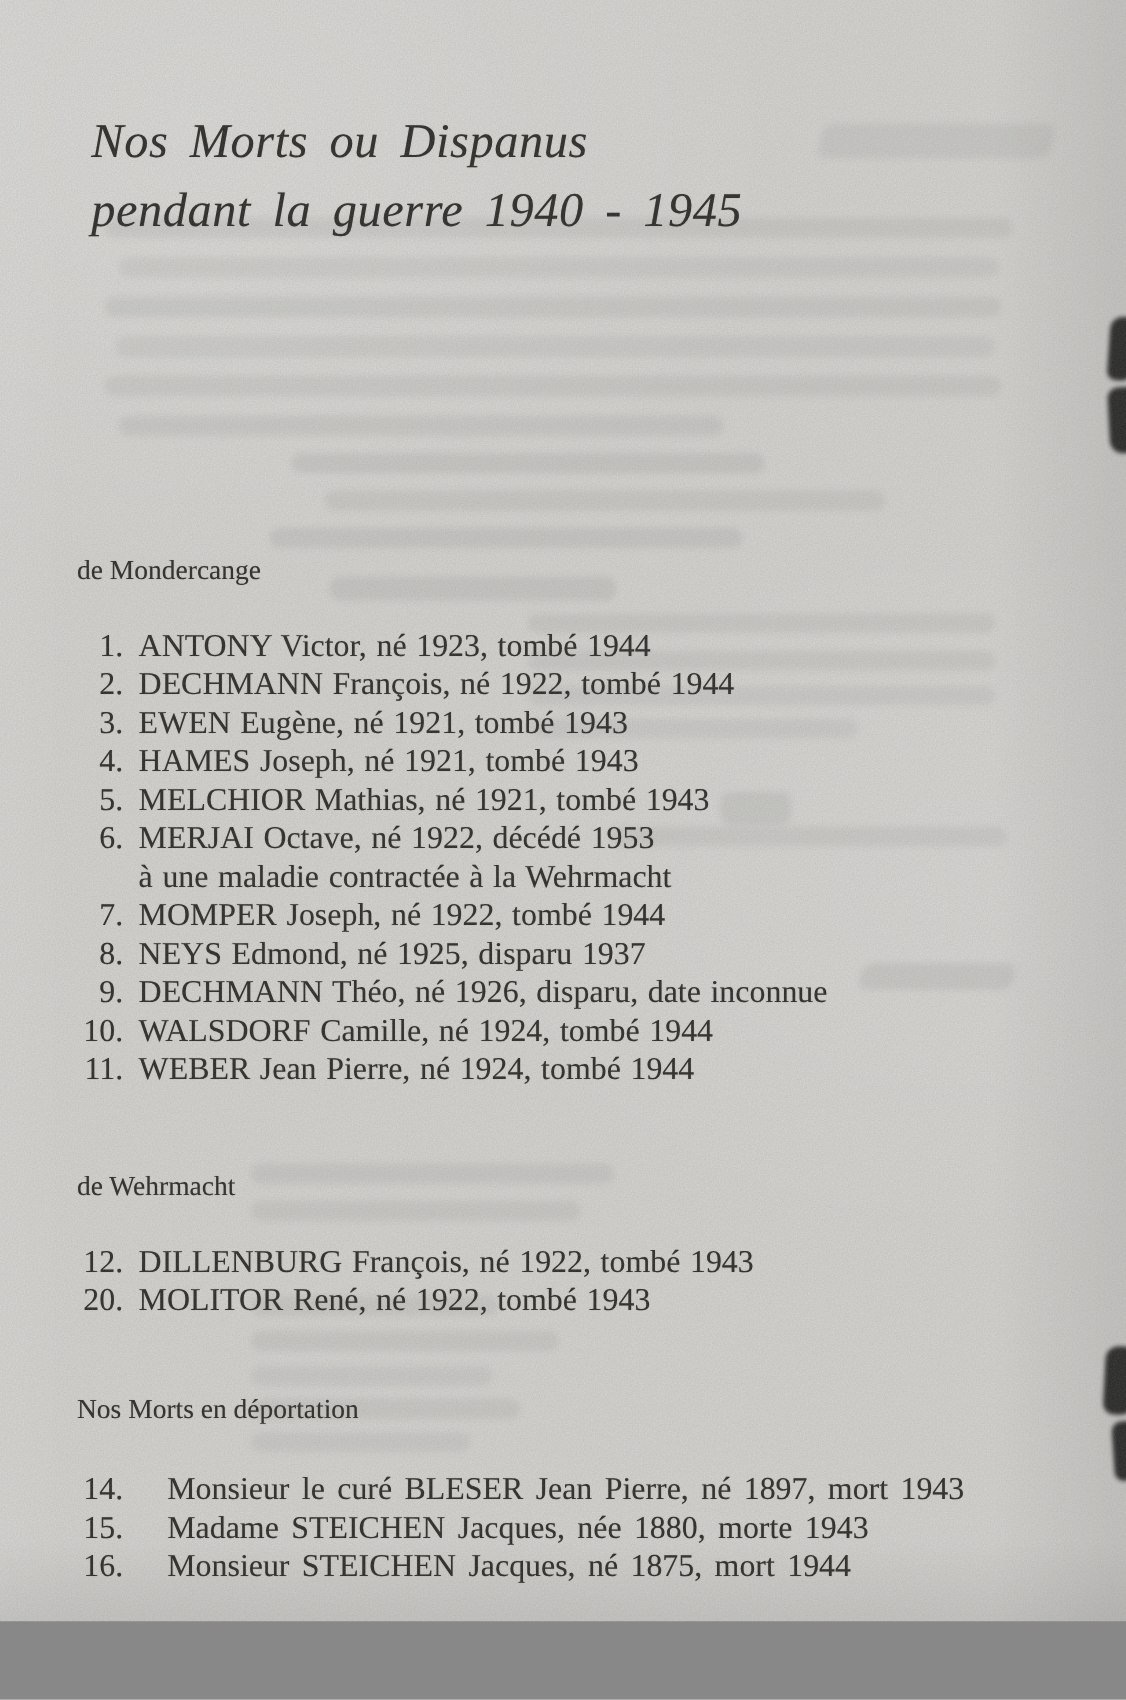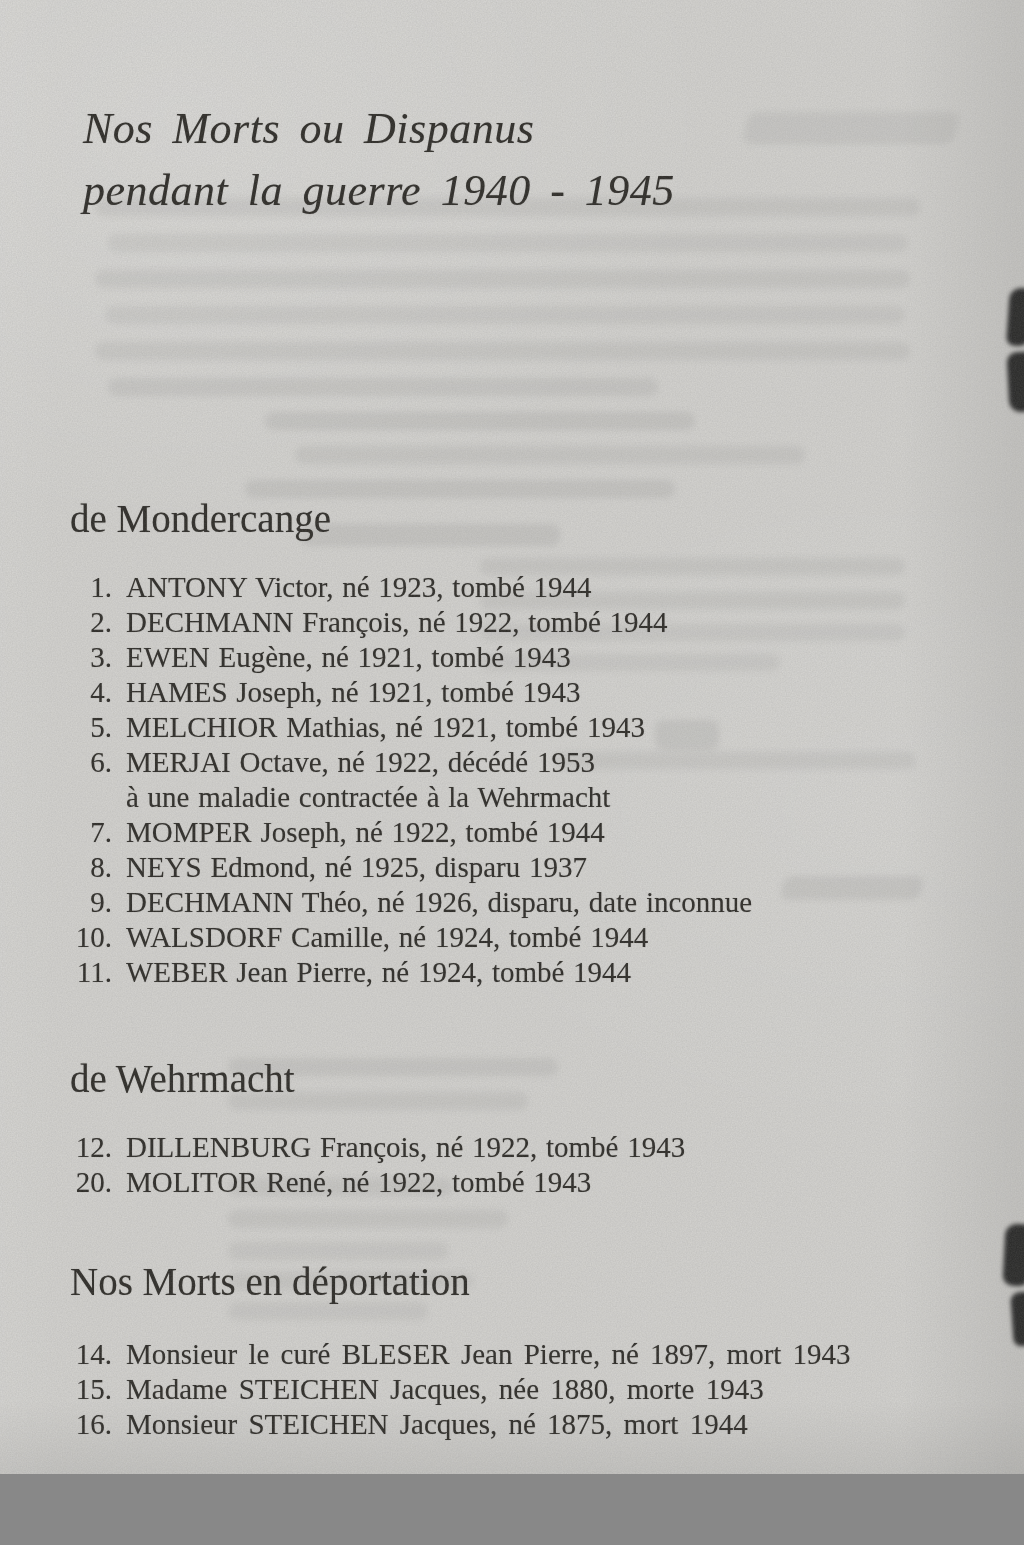--- a/index.html
+++ b/index.html
@@ -21,27 +21,27 @@
 
   .title{
     position:absolute; left:83px; top:98px;
     font-style:italic; font-size:44px; line-height:62px;
     word-spacing:8px; letter-spacing:0.5px;
     white-space:nowrap;
   }
 
   .section-heading{
     position:absolute; left:70px;
-    font-size:39px; line-height:34px; white-space:nowrap;
+    font-size:25px; line-height:34px; white-space:nowrap;
   }
   .h1{ top:502px; } .h2{ top:1062px; } .h3{ top:1265px; }
 
   .list{ position:absolute; left:64px; width:935px; font-size:29px; line-height:35px; }
   .l1{ top:570px; } .l2{ top:1130px; } .l3{ top:1337px; }
-  .l3 .txt{ word-spacing:4px; }
+  .l3 .txt{ word-spacing:4px;margin-left:26px; }
   .row{ display:flex; align-items:baseline; }
   .num{ flex:0 0 48px; text-align:right; margin-right:14px; }
   .txt{ white-space:nowrap; word-spacing:1.5px;text-align:center; }
 
   .page-number{
     position:absolute; left:64px; top:1488px;
     font-size:30px; line-height:34px;
   }
 
   

